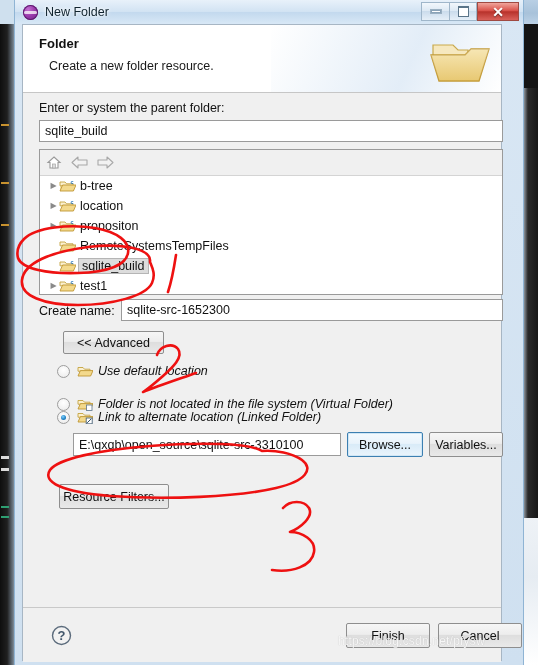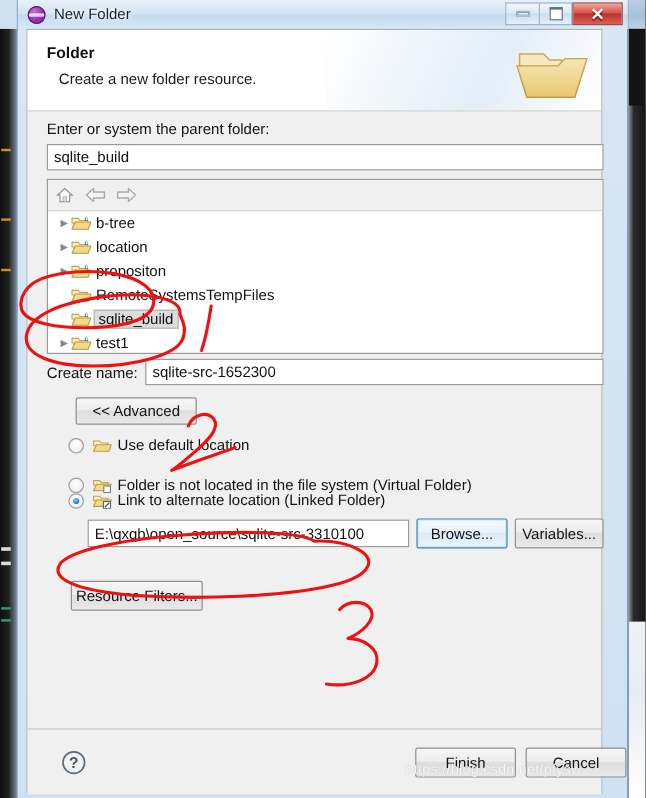--- a/index.html
+++ b/index.html
@@ -135,21 +135,21 @@
     border:1px solid #8e8e8e;border-radius:2px;
     font-size:12.5px;color:#111;display:flex;align-items:center;justify-content:center;
     font-family:"Liberation Sans", sans-serif;
   }
   .btn.focus{
     border:1px solid #3c7fb1;box-shadow:0 0 0 1px #cfe6f5 inset;
     background:linear-gradient(180deg,#f4fafe 0%,#e9f3fb 45%,#d9ebf8 50%,#eaf4fc 100%);
   }
   #advanced-btn{left:16px;top:238px;width:101px;height:23px;margin-left:24px;}
 
-  .radio-row{position:absolute;display:flex;align-items:center;font-size:12.5px;color:#111;}
+  .radio-row{position:absolute;display:flex;align-items:center;font-size:12.5px;color:#111;font-style:italic;}
   .radio{
     width:13px;height:13px;border-radius:50%;box-sizing:border-box;
     border:1px solid #9d9d9d;background:radial-gradient(circle at 50% 35%,#fff 0%,#f0f0f0 70%,#dcdcdc 100%);
     position:relative;flex:0 0 13px;
   }
   .radio.checked:after{
     content:"";position:absolute;left:3px;top:3px;width:5px;height:5px;border-radius:50%;
     background:radial-gradient(circle at 40% 35%,#7fd0ff 0%,#1f7fc0 60%,#0d5d96 100%);
   }
   .radio-icon{margin-left:7px;margin-right:5px;flex:0 0 auto;display:flex;align-items:center;}

